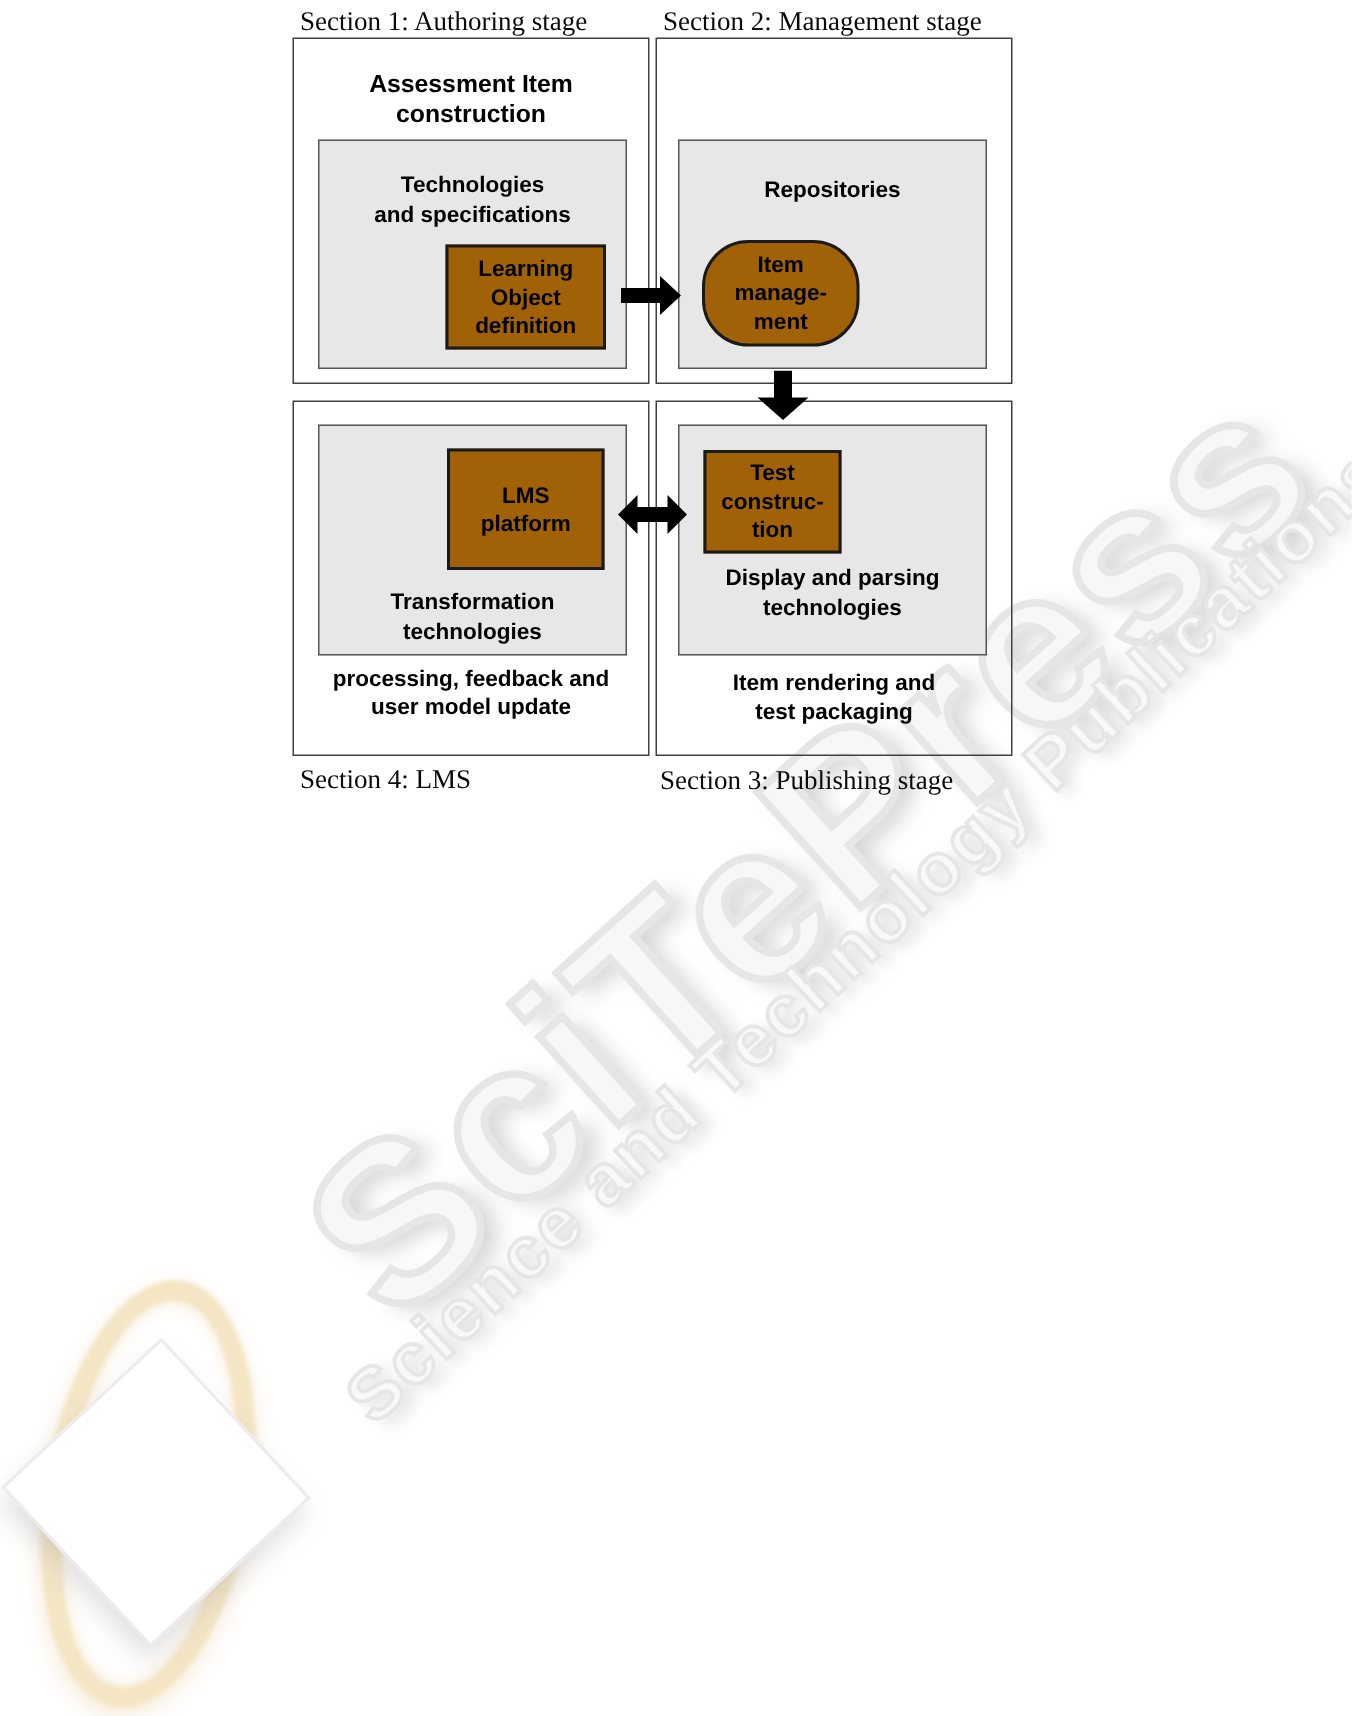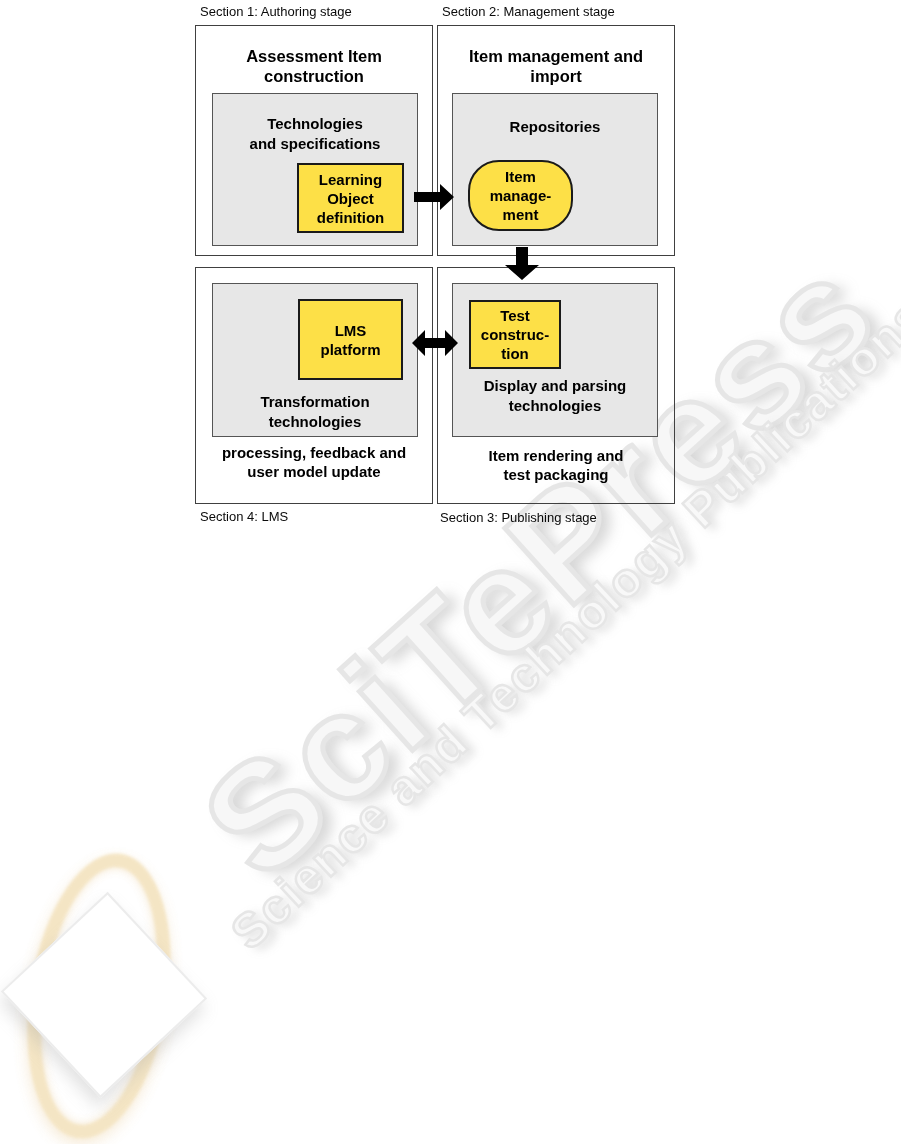--- a/index.html
+++ b/index.html
@@ -36,21 +36,21 @@
   }
   .wm-diamond{
     position:absolute;left:31px;top:922px;width:142px;height:142px;
     background:#ffffff;border:2px solid #ececec;
     transform:rotate(47deg);
     box-shadow:6px 8px 16px rgba(160,160,160,0.30);
   }
 
   
   .diagram{position:absolute;inset:0;z-index:2;color:#000;}
-  .corner-label{position:absolute;font-size:13px;color:#0a0a0a;white-space:nowrap;}
+  .corner-label{position:absolute;font-size:18px;color:#0a0a0a;white-space:nowrap;font-family:Liberation Serif, serif;}
   .lbl-s1{left:200px;top:4px;}
   .lbl-s2{left:442px;top:4px;}
   .lbl-s4{left:200px;top:509px;}
   .lbl-s3{left:440px;top:510px;}
 
   .section{position:absolute;box-sizing:border-box;border:1px solid #404040;background:transparent;}
   .sec1{left:195px;top:25px;width:238px;height:231px;}
   .sec2{left:437px;top:25px;width:238px;height:231px;}
   .sec4{left:195px;top:267px;width:238px;height:237px;}
   .sec3{left:437px;top:267px;width:238px;height:237px;}
@@ -68,21 +68,21 @@
   .sec4 .outer-box{left:16px;top:15px;width:206px;height:154px;}
   .sec3 .outer-box{left:14px;top:15px;width:206px;height:154px;}
 
   .ob-label{position:absolute;left:0;right:0;text-align:center;
     font-weight:bold;font-size:15px;line-height:20px;}
   .sec1 .ob-label{top:20px;}
   .sec2 .ob-label{top:23px;}
   .sec4 .ob-label{top:108px;}
   .sec3 .ob-label{top:92px;}
 
-  .inner-box{position:absolute;box-sizing:border-box;background:#fde047;border:2px solid #1a1a1a;
+  .inner-box{position:absolute;box-sizing:border-box;background:#a16207;border:2px solid #1a1a1a;
     display:flex;flex-direction:column;align-items:center;justify-content:center;
     font-weight:bold;font-size:15px;line-height:19px;text-align:center;}
   .sec1 .inner-box{left:84px;top:69px;width:107px;height:70px;}
   .sec2 .inner-box{left:15px;top:66px;width:105px;height:71px;border-radius:31px;}
   .sec4 .inner-box{left:85px;top:15px;width:105px;height:81px;}
   .sec3 .inner-box{left:16px;top:16px;width:92px;height:69px;}
 
   .arrow{position:absolute;}
   .arrow svg{display:block;}
   .arrow-right{left:414px;top:184px;}
@@ -120,24 +120,20 @@
         </div>
         <div class="inner-box">
           <div>Learning</div>
           <div>Object</div>
           <div>definition</div>
         </div>
       </div>
     </div>
 
     <div class="section sec2">
-      <div class="sec-header">
-        <div>Item management and</div>
-        <div>import</div>
-      </div>
       <div class="outer-box">
         <div class="ob-label">
           <div>Repositories</div>
         </div>
         <div class="inner-box">
           <div>Item</div>
           <div>manage-</div>
           <div>ment</div>
         </div>
       </div>

